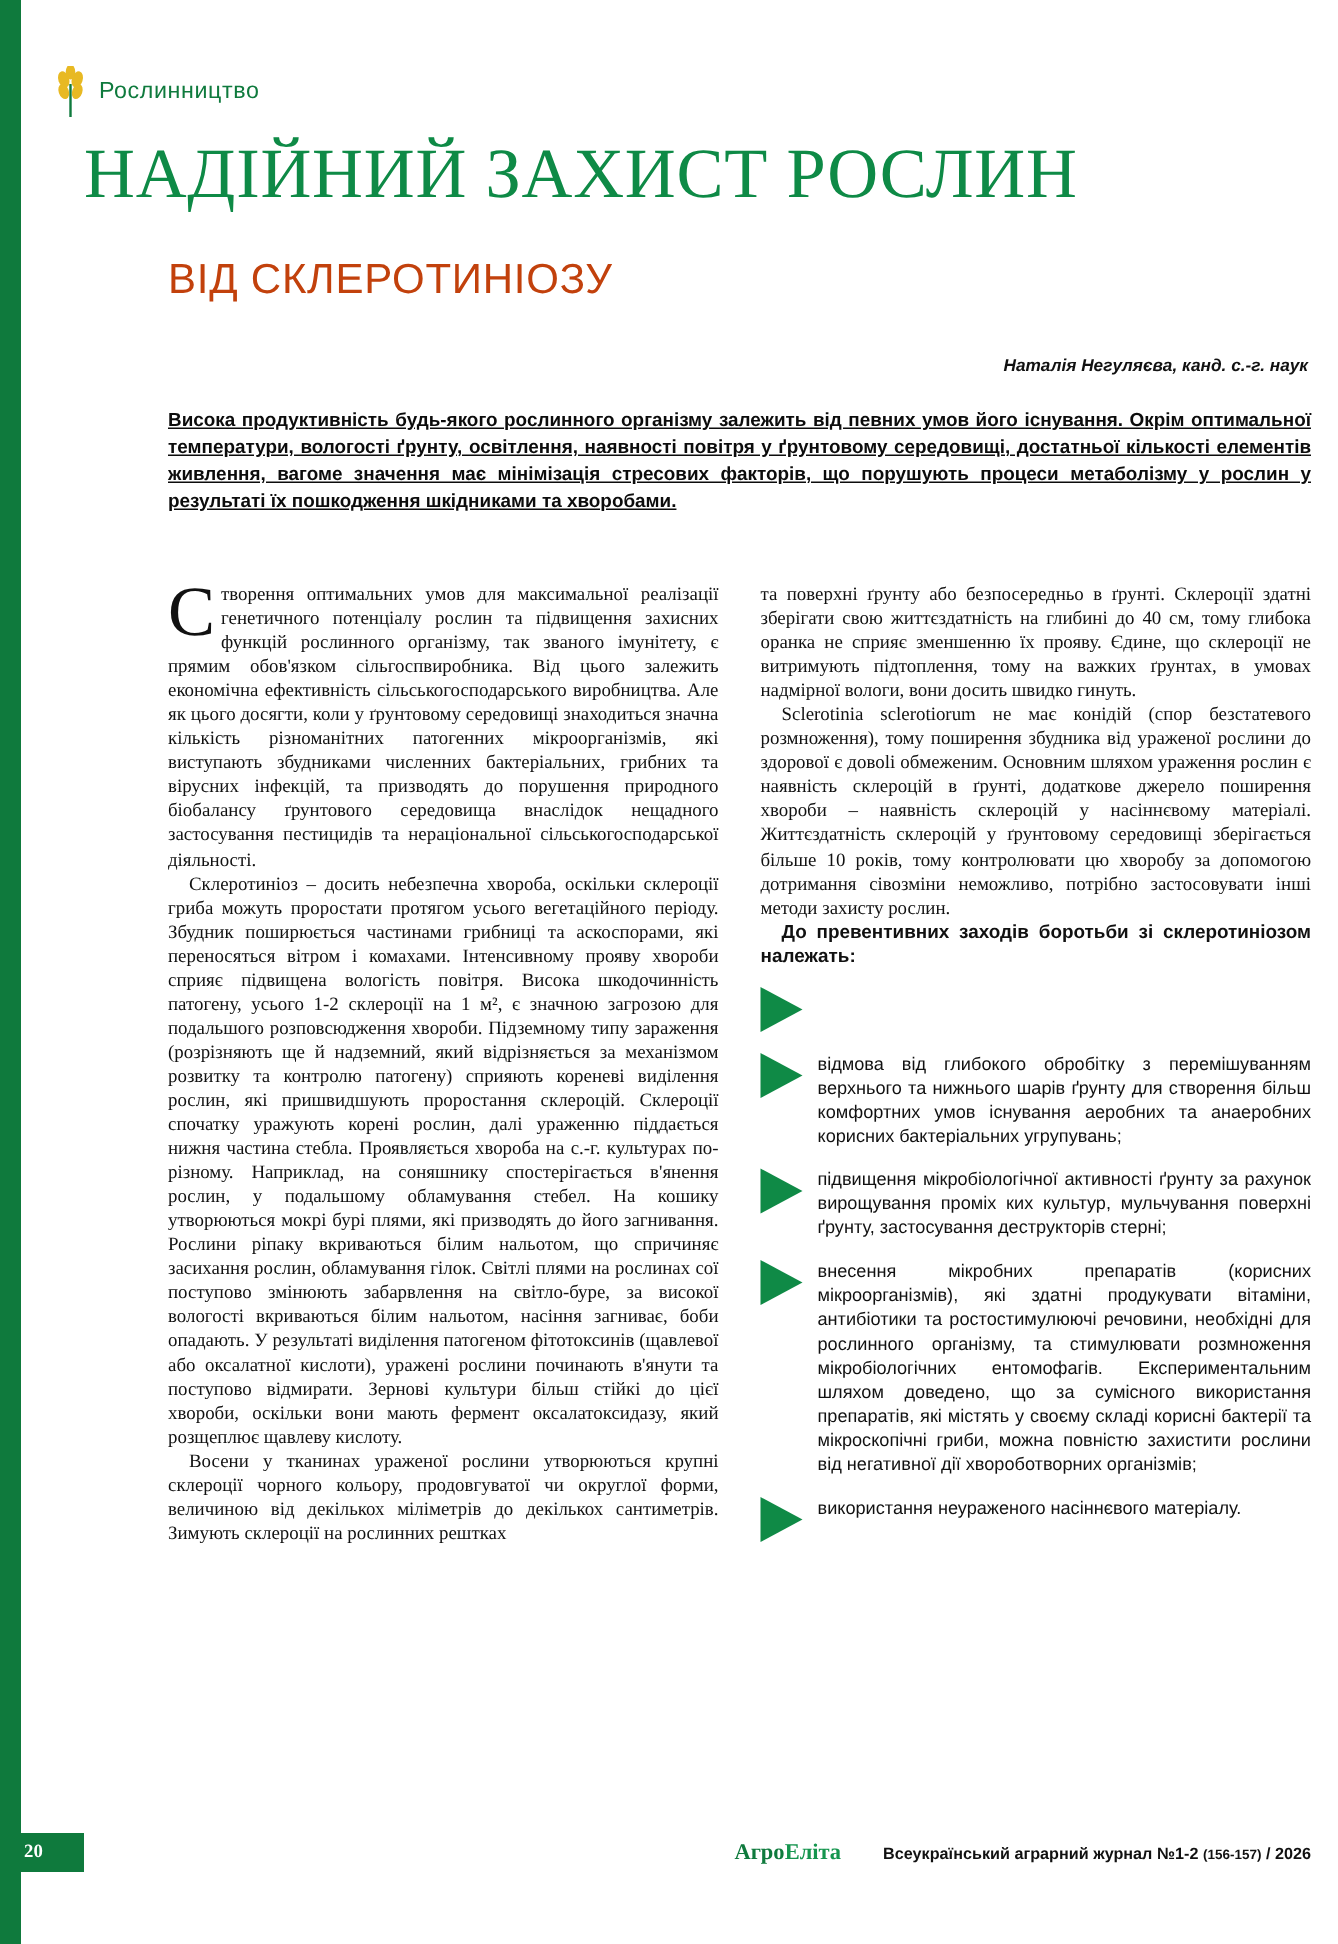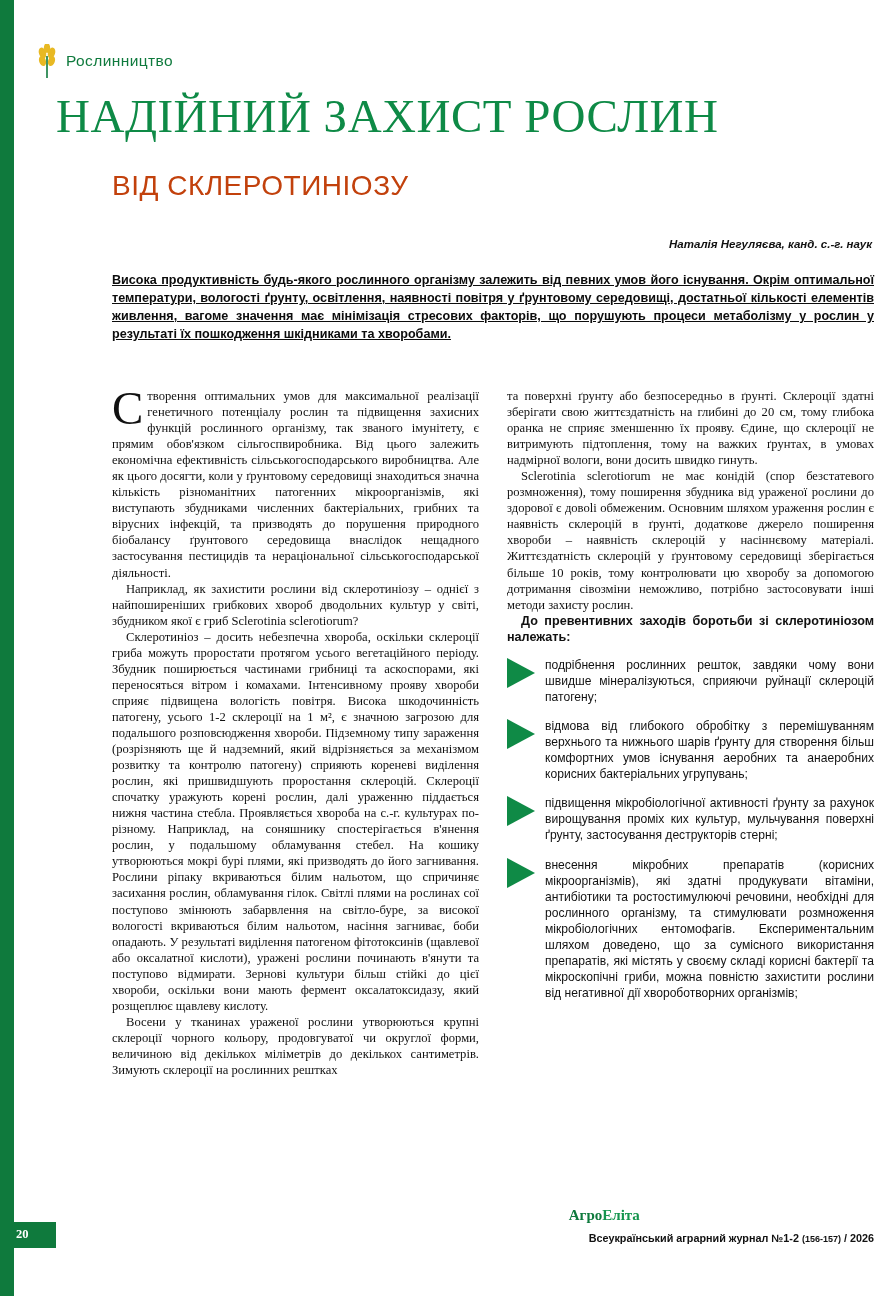--- a/index.html
+++ b/index.html
@@ -170,21 +170,20 @@
     color: #ffffff;
   }
   .footer-right {
     position: absolute;
     right: 18px;
     bottom: 52px;
     display: flex;
     align-items: baseline;
     gap: 8px;
     font-family: "Liberation Sans", sans-serif;
-    flex-direction: column;
   }
   .logo-agro {
     font-family: "Liberation Serif", serif;
     font-size: 15px;
     font-weight: bold;
     color: #0f7a3d;
     letter-spacing: 0;
   }
   .logo-agro .elita { color: #15954e; }
   .footer-meta {
@@ -219,47 +218,49 @@
   <div class="byline">Наталія Негуляєва, канд. с.-г. наук</div>
   <div class="lede">Висока продуктивність будь-якого рослинного організму залежить від певних умов його існування. Окрім оптимальної температури, вологості ґрунту, освітлення, наявності повітря у ґрунтовому середовищі, достатньої кількості елементів живлення, вагоме значення має мінімізація стресових факторів, що порушують процеси метаболізму у рослин у результаті їх пошкодження шкідниками та хворобами.</div>
 
   <div class="columns">
 
     <div class="col">
       <p class="dropcap-para noindent">
         <span class="dropcap">С</span>
         <span>творення оптимальних умов для максимальної реалізації генетичного потенціалу рослин та підвищення захисних функцій рослинного організму, так званого імунітету, є прямим обов'язком сільгоспвиробника. Від цього залежить економічна ефективність сільськогосподарського виробництва. Але як цього досягти, коли у ґрунтовому середовищі знаходиться значна кількість різноманітних патогенних мікроорганізмів, які виступають збудниками численних бактеріальних, грибних та вірусних інфекцій, та призводять до порушення природного біобалансу ґрунтового середовища внаслідок нещадного застосування пестицидів та нераціональної сільськогосподарської діяльності.</span>
       </p>
-      <p>Наприклад, як захистити рослини від склеротиніозу – однієї з найпоширеніших грибкових хвороб дводольних культур у світі, збудником якої є гриб Sclerotinia sclerotiorum?</p>
       <p>Склеротиніоз – досить небезпечна хвороба, оскільки склероції гриба можуть проростати протягом усього вегетаційного періоду. Збудник поширюється частинами грибниці та аскоспорами, які переносяться вітром і комахами. Інтенсивному прояву хвороби сприяє підвищена вологість повітря. Висока шкодочинність патогену, усього 1-2 склероції на 1 м², є значною загрозою для подальшого розповсюдження хвороби. Підземному типу зараження (розрізняють ще й надземний, який відрізняється за механізмом розвитку та контролю патогену) сприяють кореневі виділення рослин, які пришвидшують проростання склероцій. Склероції спочатку уражують корені рослин, далі ураженню піддається нижня частина стебла. Проявляється хвороба на с.-г. культурах по-різному. Наприклад, на соняшнику спостерігається в'янення рослин, у подальшому обламування стебел. На кошику утворюються мокрі бурі плями, які призводять до його загнивання. Рослини ріпаку вкриваються білим нальотом, що спричиняє засихання рослин, обламування гілок. Світлі плями на рослинах сої поступово змінюють забарвлення на світло-буре, за високої вологості вкриваються білим нальотом, насіння загниває, боби опадають. У результаті виділення патогеном фітотоксинів (щавлевої або оксалатної кислоти), уражені рослини починають в'янути та поступово відмирати. Зернові культури більш стійкі до цієї хвороби, оскільки вони мають фермент оксалатоксидазу, який розщеплює щавлеву кислоту.</p>
       <p>Восени у тканинах ураженої рослини утворюються крупні склероції чорного кольору, продовгуватої чи округлої форми, величиною від декількох міліметрів до декількох сантиметрів. Зимують склероції на рослинних рештках</p>
     </div>
 
     <div class="col">
-      <p class="noindent">та поверхні ґрунту або безпосередньо в ґрунті. Склероції здатні зберігати свою життєздатність на глибині до 20 см, тому глибока оранка не сприяє зменшенню їх прояву. Єдине, що склероції не витримують підтоплення, тому на важких ґрунтах, в умовах надмірної вологи, вони досить швидко гинуть.</p>
+      <p class="noindent">та поверхні ґрунту або безпосередньо в ґрунті. Склероції здатні зберігати свою життєздатність на глибині до 40 см, тому глибока оранка не сприяє зменшенню їх прояву. Єдине, що склероції не витримують підтоплення, тому на важких ґрунтах, в умовах надмірної вологи, вони досить швидко гинуть.</p>
       <p>Sclerotinia sclerotiorum не має конідій (спор безстатевого розмноження), тому поширення збудника від ураженої рослини до здорової є довolі обмеженим. Основним шляхом ураження рослин є наявність склероцій в ґрунті, додаткове джерело поширення хвороби – наявність склероцій у насіннєвому матеріалі. Життєздатність склероцій у ґрунтовому середовищі зберігається більше 10 років, тому контролювати цю хворобу за допомогою дотримання сівозміни неможливо, потрібно застосовувати інші методи захисту рослин.</p>
 
       <p class="sub-head">До превентивних заходів боротьби зі склеротиніозом належать:</p>
 
       <div class="bullets">
         <div class="bullet">
           <span class="tri"></span>
-          <span class="bullet-text">подрібнення рослинних решток, завдяки чому вони швидше мінералізуються, сприяючи руйнації склероцій патогену;</span>
         </div>
         <div class="bullet">
           <span class="tri"></span>
           <span class="bullet-text">відмова від глибокого обробітку з перемішуванням верхнього та нижнього шарів ґрунту для створення більш комфортних умов існування аеробних та анаеробних корисних бактеріальних угрупувань;</span>
         </div>
         <div class="bullet">
           <span class="tri"></span>
           <span class="bullet-text">підвищення мікробіологічної активності ґрунту за рахунок вирощування промix ких культур, мульчування поверхні ґрунту, застосування деструкторів стерні;</span>
         </div>
         <div class="bullet">
           <span class="tri"></span>
           <span class="bullet-text">внесення мікробних препаратів (корисних мікроорганізмів), які здатні продукувати вітаміни, антибіотики та ростостимулюючі речовини, необхідні для рослинного організму, та стимулювати розмноження мікробіологічних ентомофагів. Експериментальним шляхом доведено, що за сумісного використання препаратів, які містять у своєму складі корисні бактерії та мікроскопічні гриби, можна повністю захистити рослини від негативної дії хвороботворних організмів;</span>
+        </div>
+        <div class="bullet">
+          <span class="tri"></span>
+          <span class="bullet-text"> використання неураженого насіннєвого матеріалу.</span>
         </div>
       </div>
     </div>
 
   </div>
 
   <div class="footer-bar"></div>
   <div class="page-num">20</div>
 
   <div class="footer-right">

